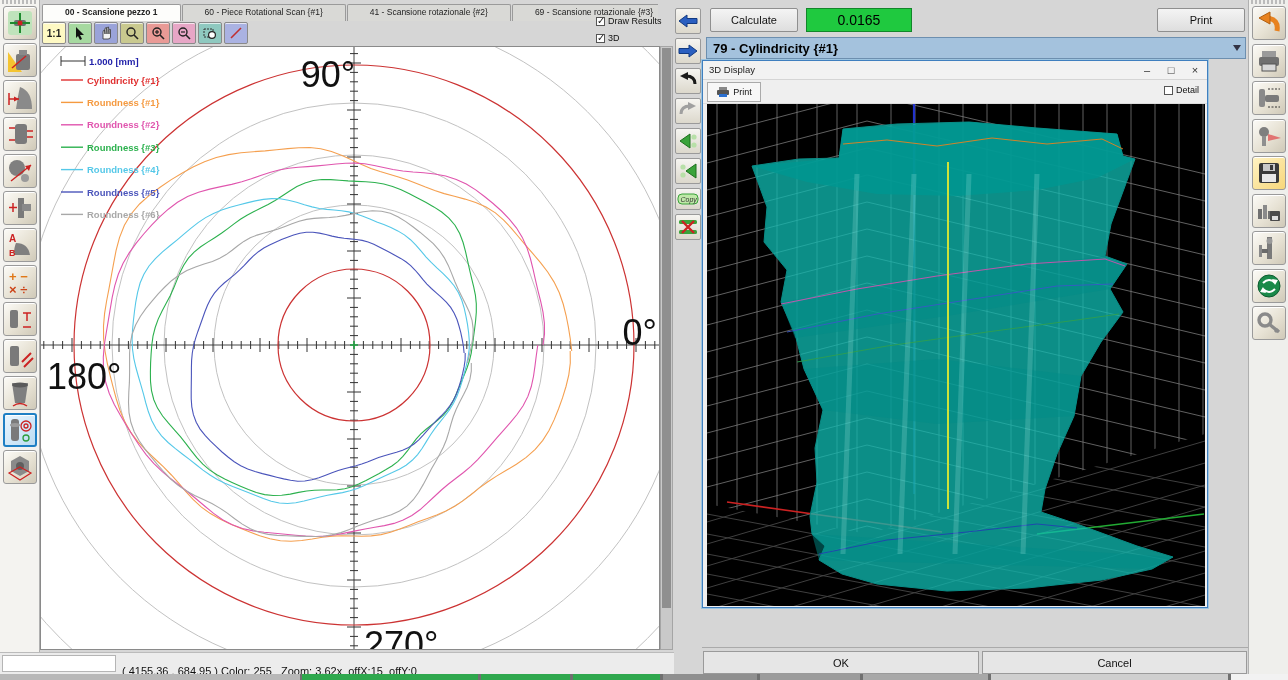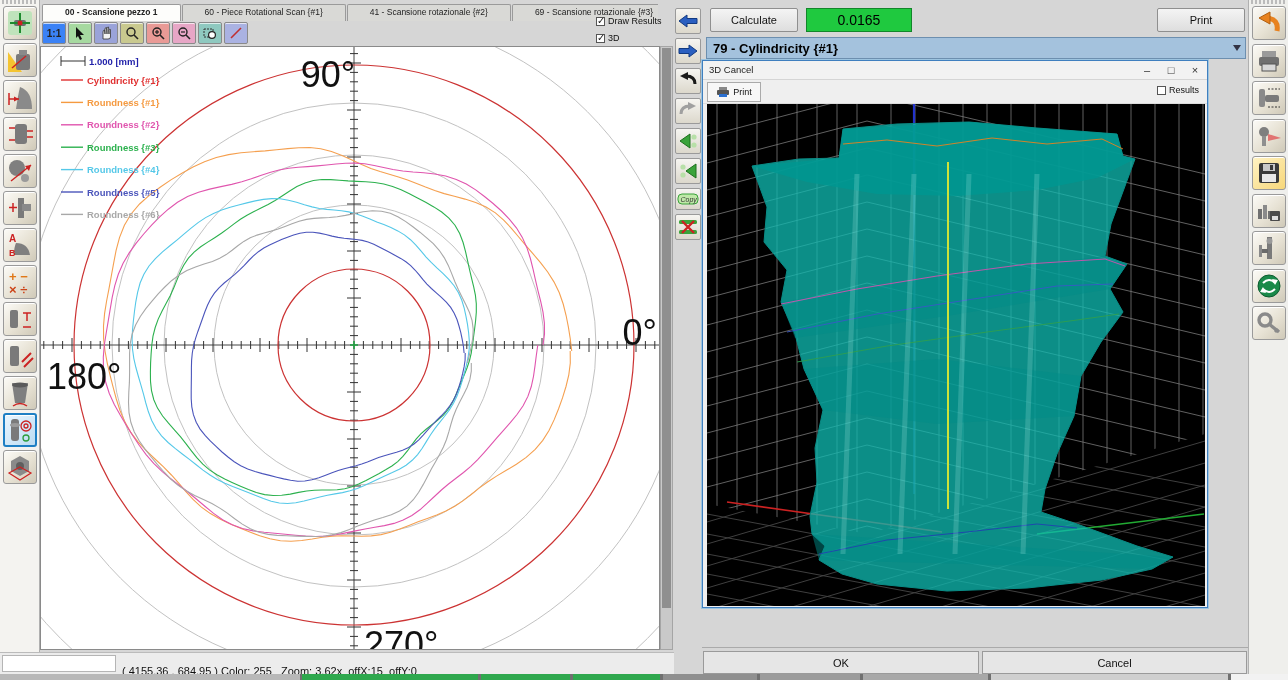--- a/index.html
+++ b/index.html
@@ -190,21 +190,21 @@
 
 <div class="abs" id="tabbar">
   <div class="tab active">00 - Scansione pezzo 1</div>
   <div class="tab">60 - Piece Rotational Scan {#1}</div>
   <div class="tab">41 - Scansione rotazionale {#2}</div>
   <div class="tab">69 - Scansione rotazionale {#3}</div>
   <div class="tab">70 - Scansione rotazionale {#4}</div>
 
 </div>
 
-<div class="pbtn" style="left:42px;background:#3b82f6">1:1</div>
+<div class="pbtn" style="left:42px;background:#fef9c3">1:1</div>
 <div class="pbtn" style="left:68px;background:#a6d9a0">
     <svg width="14" height="14">
       <polygon points="3,1 11,9 7,9 9,13 7,14 5,10 3,12" fill="#111"></polygon>
     </svg>
   </div>
 <div class="pbtn" style="left:94px;background:#9aa3d9">
     <svg width="14" height="14">
       <path d="M4 13 L4 6 Q4 4 5.5 4 L6 8 L6 3 Q6 1.5 7.5 1.5 L8 8 L8 2.5 Q8 1 9.5 1 L10 8 L10 4 Q10 3 11.5 3.5 L11.5 11 Q11.5 13 9 13 Z" fill="#f4f4f4" stroke="#333" stroke-width=".8"></path>
     </svg>
   </div>
@@ -494,37 +494,37 @@
   <div class="wbtn" style="left:8px;top:8px;width:88px;">Calculate</div>
   <div id="resultbox">0.0165</div>
   <div class="wbtn" style="left:455px;top:8px;width:88px;">Print</div>
   <div id="dropdown">
     <span>79 - Cylindricity {#1}</span>
     <span class="chev"></span>
   </div>
 
   <div id="dlg3d">
     <div class="title">
-      <span class="t">3D Cancel</span>
+      <span class="t">3D Display</span>
       <span class="wc" style="right:48px">–</span>
       <span class="wc" style="right:24px">□</span>
       <span class="wc" style="right:0">×</span>
     </div>
     <div class="tbar">
       <div id="printbtn3d">
         <svg width="14" height="12" style="margin-right:3px">
             <rect x="3" y="1" width="8" height="3" fill="#888"></rect>
             <rect x="1" y="4" width="12" height="5" rx="1" fill="#555"></rect>
             <rect x="3" y="8" width="8" height="3" fill="#2a6fd0"></rect>
           </svg>
         <span>Print</span>
       </div>
       <div class="ckrow" id="detailck">
         <span class="ckbox"></span>
-        <span>Results</span>
+        <span>Detail</span>
       </div>
     </div>
     <div id="vp3d">
       <svg id="viewSvg" width="498" height="502" viewBox="0 0 498 502">
           <rect x="0" y="0" width="498" height="502" fill="#000000"></rect>
           <defs>
             <clipPath id="cpL">
               <polygon points="0,0 160,0 160,430 0,400"></polygon>
             </clipPath>
             <clipPath id="cpR">

